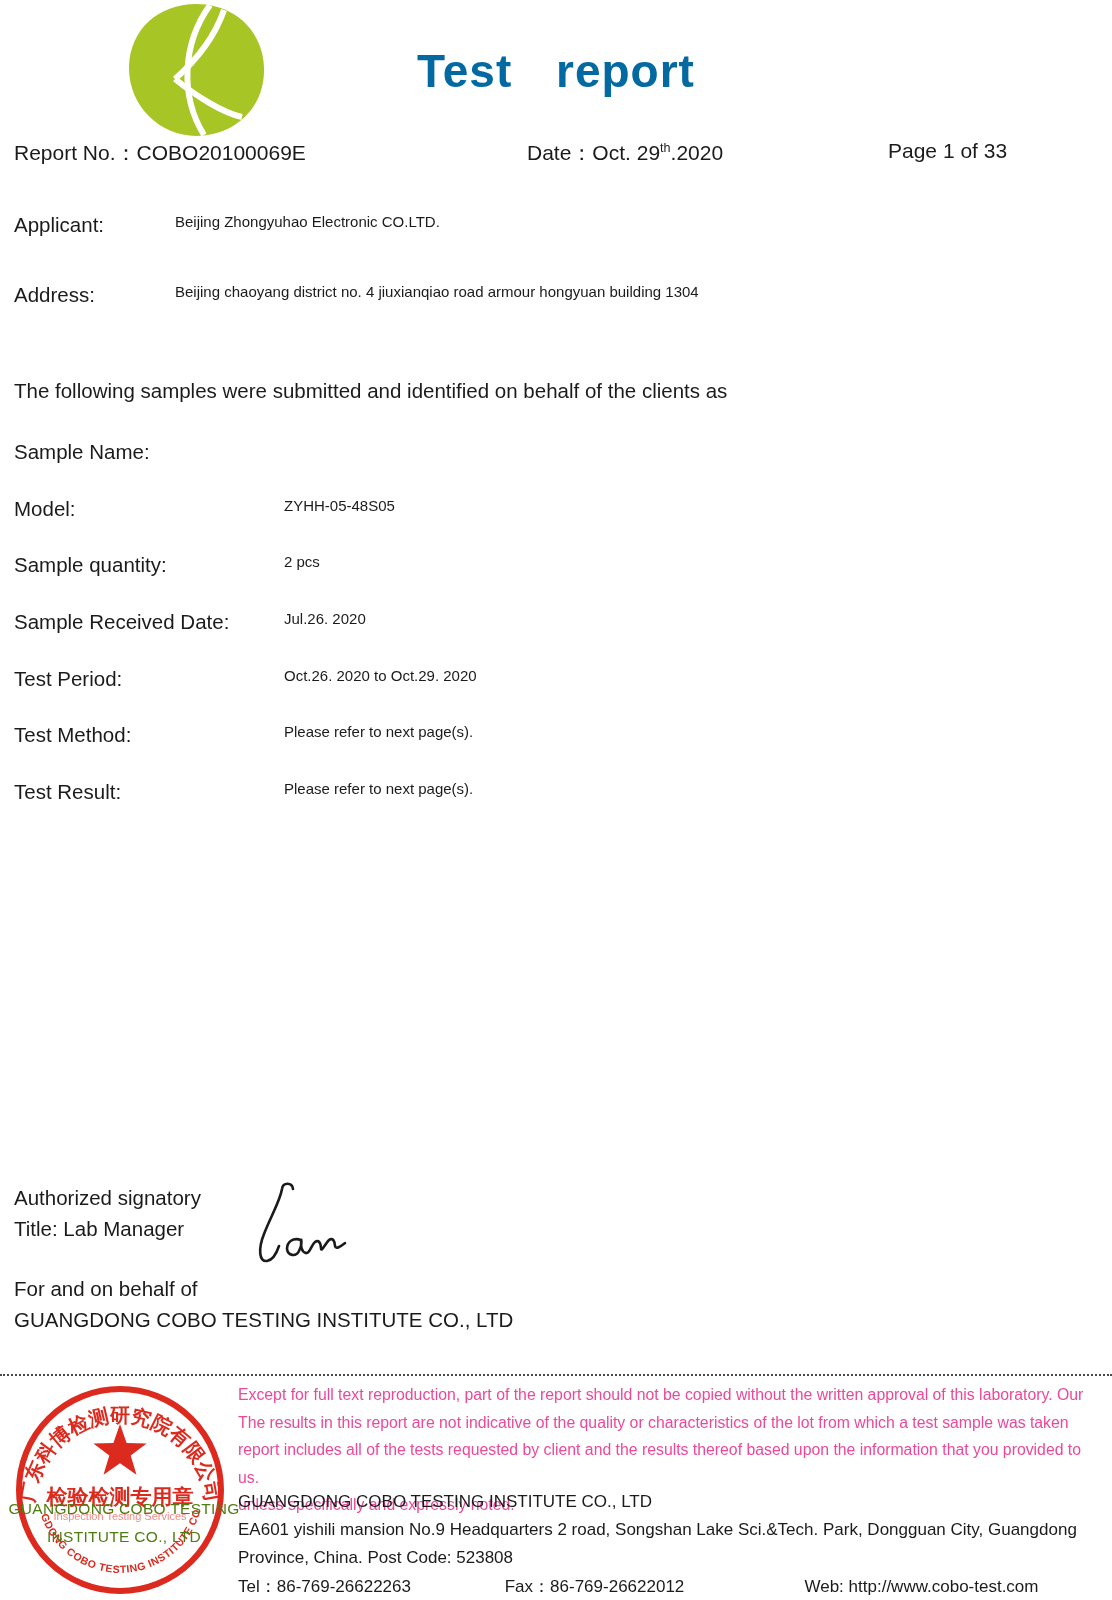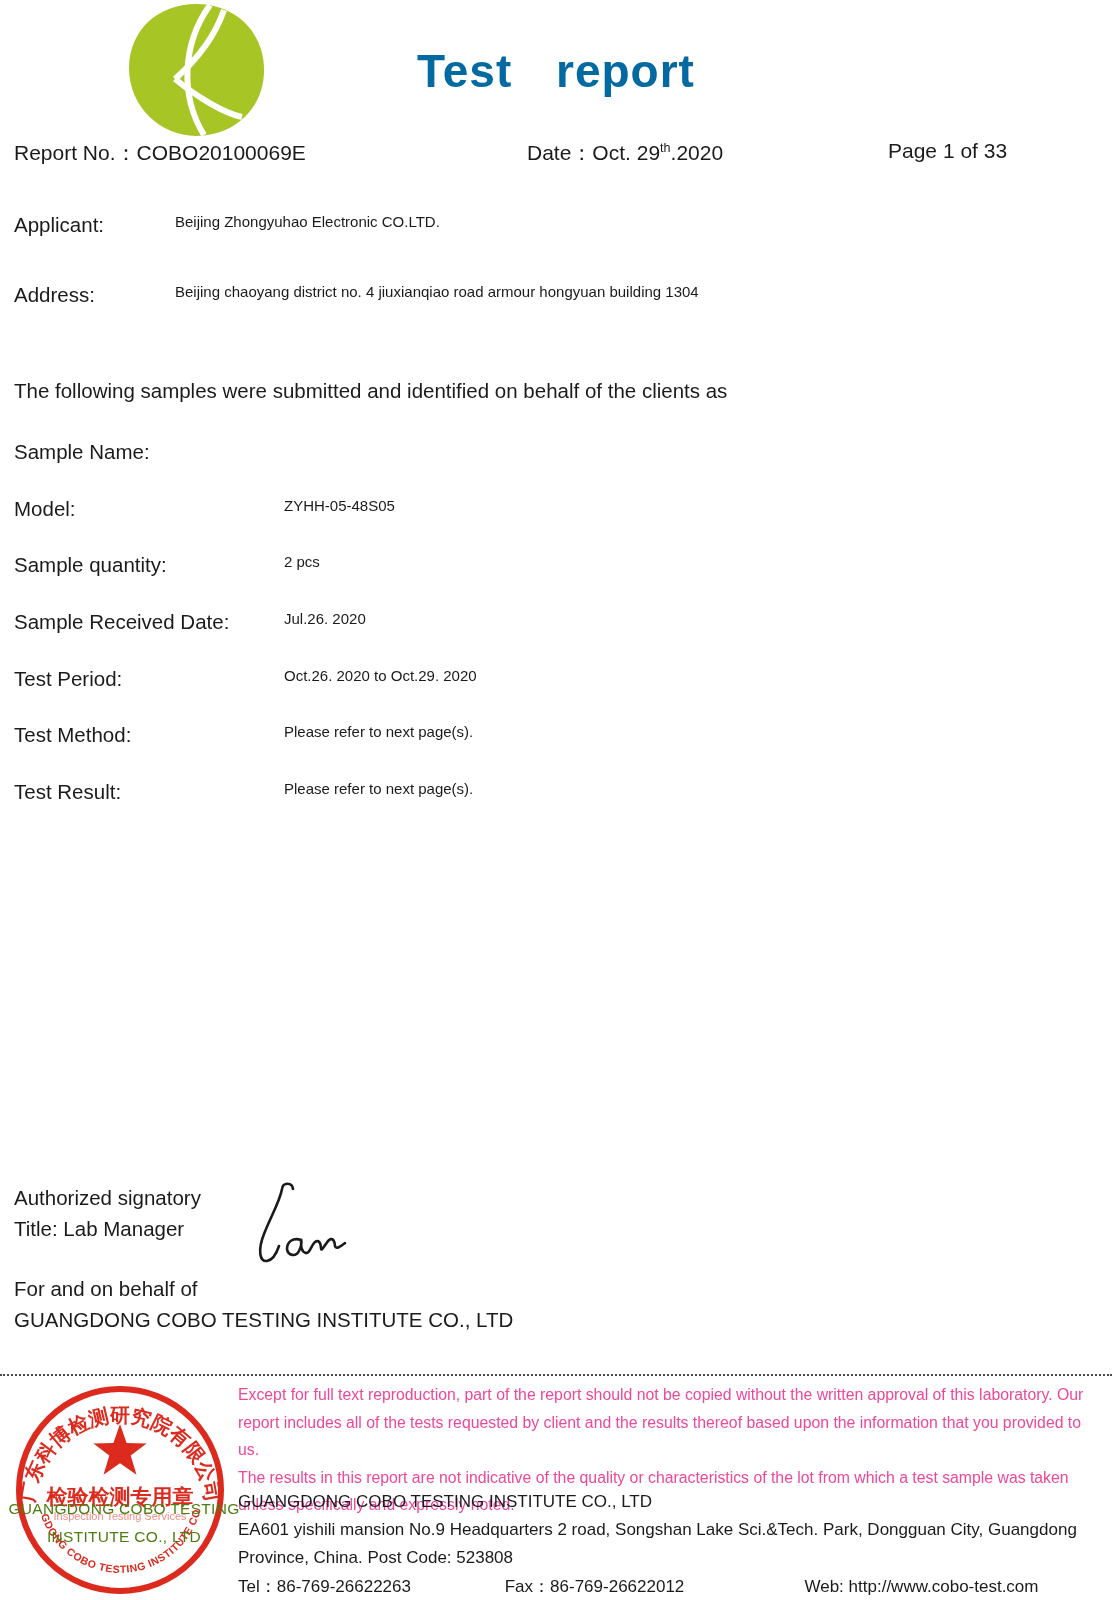--- a/index.html
+++ b/index.html
@@ -132,22 +132,22 @@
         <textPath href="#arcBottom" startOffset="50%" text-anchor="middle">GUANGDONG COBO TESTING INSTITUTE CO.,LTD</textPath>
       </text>
     </svg>
   </div>
 
   <div class="abs stamp-overlay ovl1">GUANGDONG COBO TESTING</div>
   <div class="abs stamp-overlay ovl2">INSTITUTE CO., LTD</div>
 
   <div class="abs disc">
     <div>Except for full text reproduction, part of the report should not be copied without the written approval of this laboratory. Our</div>
+    <div>The results in this report are not indicative of the quality or characteristics of the lot from which a test sample was taken</div>
     <div>report includes all of the tests requested by client and the results thereof based upon the information that you provided to us.</div>
-    <div>The results in this report are not indicative of the quality or characteristics of the lot from which a test sample was taken</div>
     <div>unless specifically and expressly noted.</div>
   </div>
 
   <div class="abs f-company">GUANGDONG COBO TESTING INSTITUTE CO., LTD</div>
   <div class="abs f-addr1">EA601 yishili mansion No.9 Headquarters 2 road, Songshan Lake Sci.&amp;Tech. Park, Dongguan City, Guangdong</div>
   <div class="abs f-addr2">Province, China. Post Code: 523808</div>
 
   <div class="abs f-contact">
     <span class="cell-tel"><span>Tel：</span><span>86-769-26622263</span></span>
     <span class="cell-fax"><span>Fax：</span><span>86-769-26622012</span></span>

